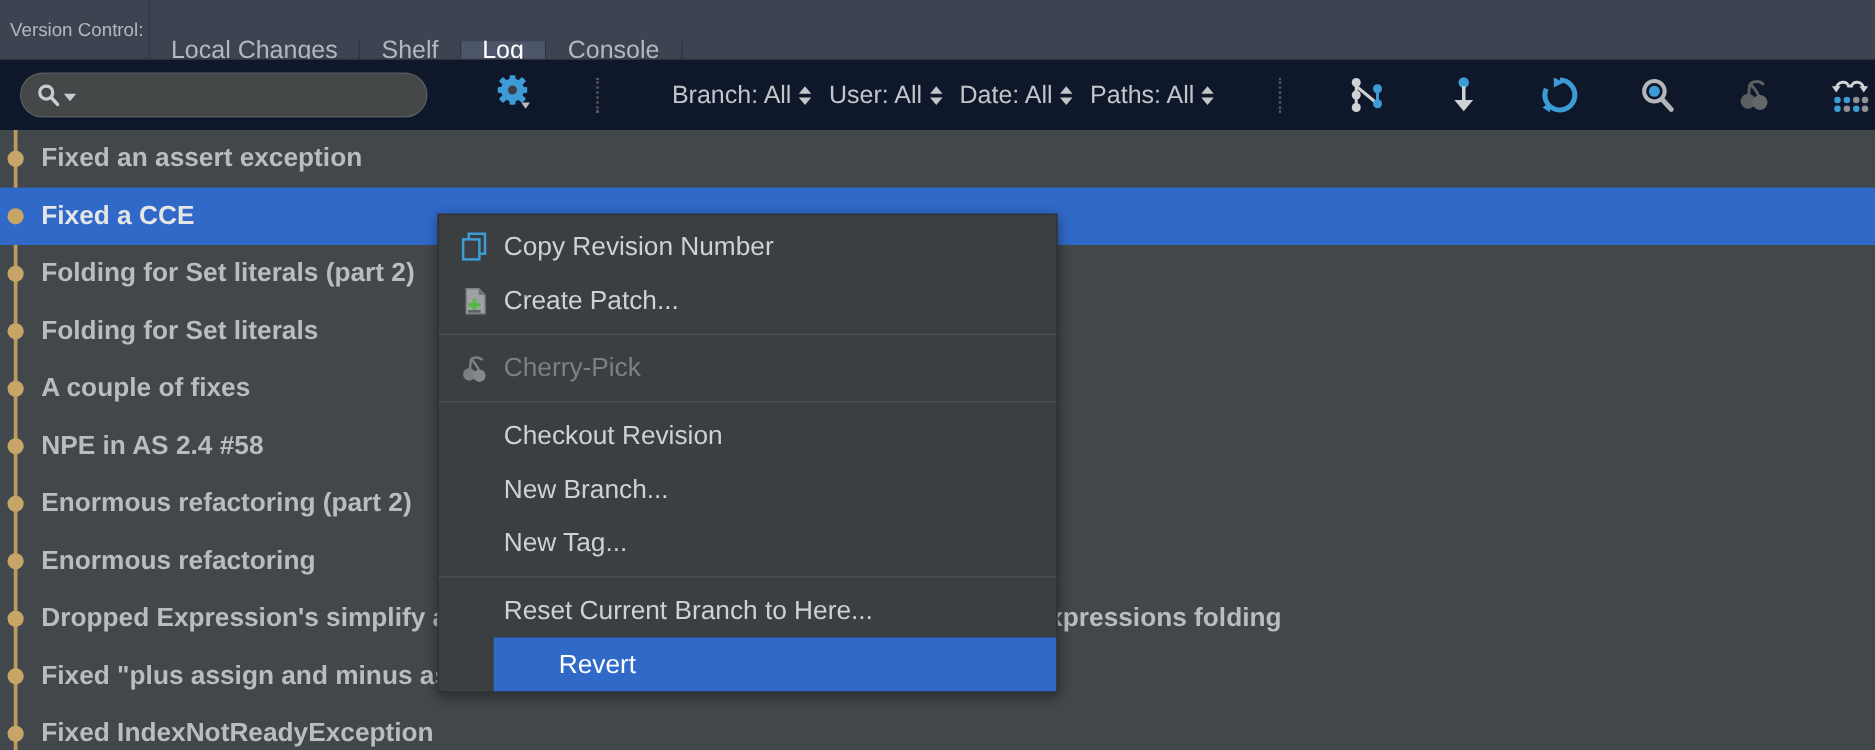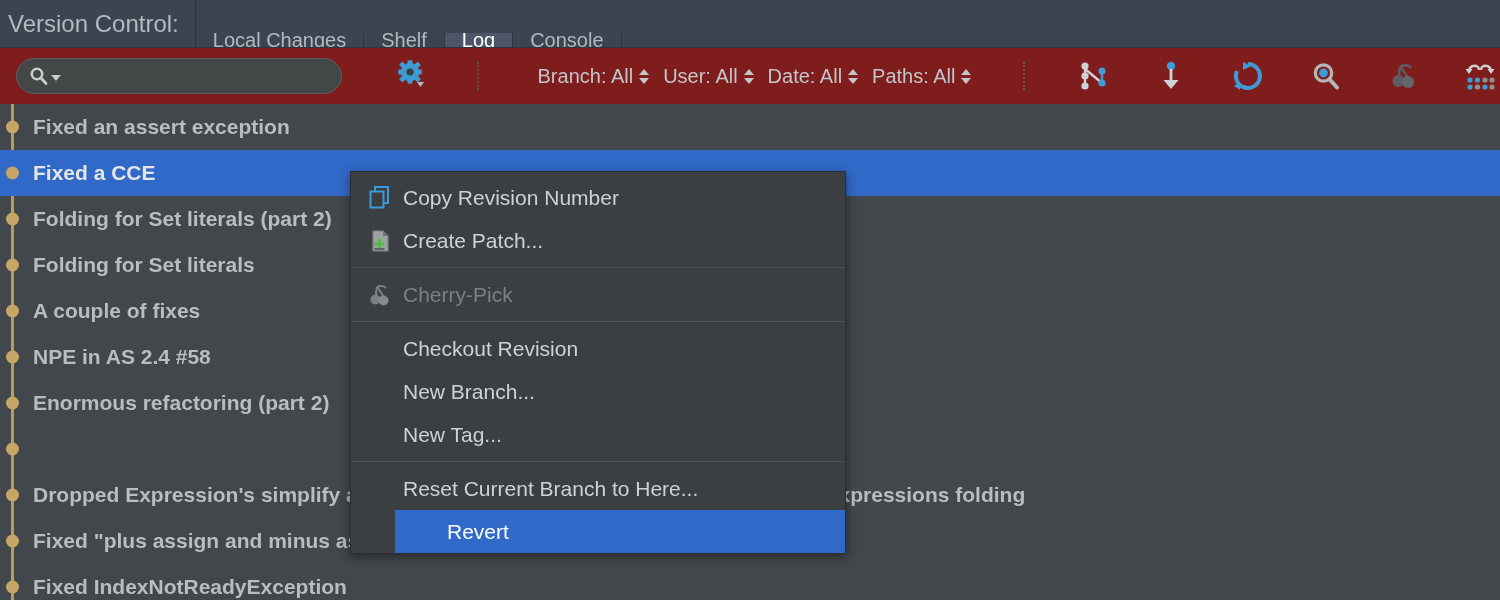--- a/index.html
+++ b/index.html
@@ -18,41 +18,41 @@
     background: #3d4350;
     display: flex; align-items: stretch;
     box-sizing: border-box;
   }
   .tabbar:after{
     content:""; position:absolute; left:0; bottom:0; width:100%; height:1px;
     background:#2f3440;
   }
   .vc-label {
     display: flex; align-items: center;
-    padding: 0 16px 0 8px;
-    color: #b4b9bf; font-size: 24px; white-space: nowrap;
+    padding: 0 4px 0 8px;
+    color: #b4b9bf; font-size: 15px; white-space: nowrap;
     border-right: 1px solid #2f3440;
   }
   .tab {
     display: flex; align-items: center; justify-content: center;
     padding: 0 17px;
     color: #b4b9bf; font-size: 20px; white-space: nowrap;
     border-right: 1px solid #2f3440;
     position: relative;
     margin-top: 33px;
   }
   .tab.active {
     background: #4c5569;
     color: #ffffff;
   }
 
   
   .toolbar {
     position: absolute; left: 0; top: 48px; width: 1500px; height: 56px;
-    background: #7f1d1d;
+    background: #0f172a;
     display: flex; align-items: center;
     box-sizing: border-box;
     padding-left: 16px;
     gap: 38px;
   }
   .search-box {
     width: 408px; height: 36px;
     border: 1px solid #5b5f61;
     border-radius: 18px;
     background: #434748;
@@ -342,20 +342,21 @@
         <div class="commit-row">
           <div class="node"></div>
           <div class="commit-msg">NPE in AS 2.4 #58</div>
         </div>
         <div class="commit-row">
           <div class="node"></div>
           <div class="commit-msg">Enormous refactoring (part 2)</div>
         </div>
         <div class="commit-row">
           <div class="node"></div>
+          <div class="commit-msg">Enormous refactoring</div>
         </div>
         <div class="commit-row">
           <div class="node"></div>
           <div class="commit-msg">Dropped Expression's simplify and format methods #49. Deprecated arithmetic expressions folding</div>
         </div>
         <div class="commit-row">
           <div class="node"></div>
           <div class="commit-msg">Fixed "plus assign and minus assign folding semantic problem #44".</div>
         </div>
         <div class="commit-row">

